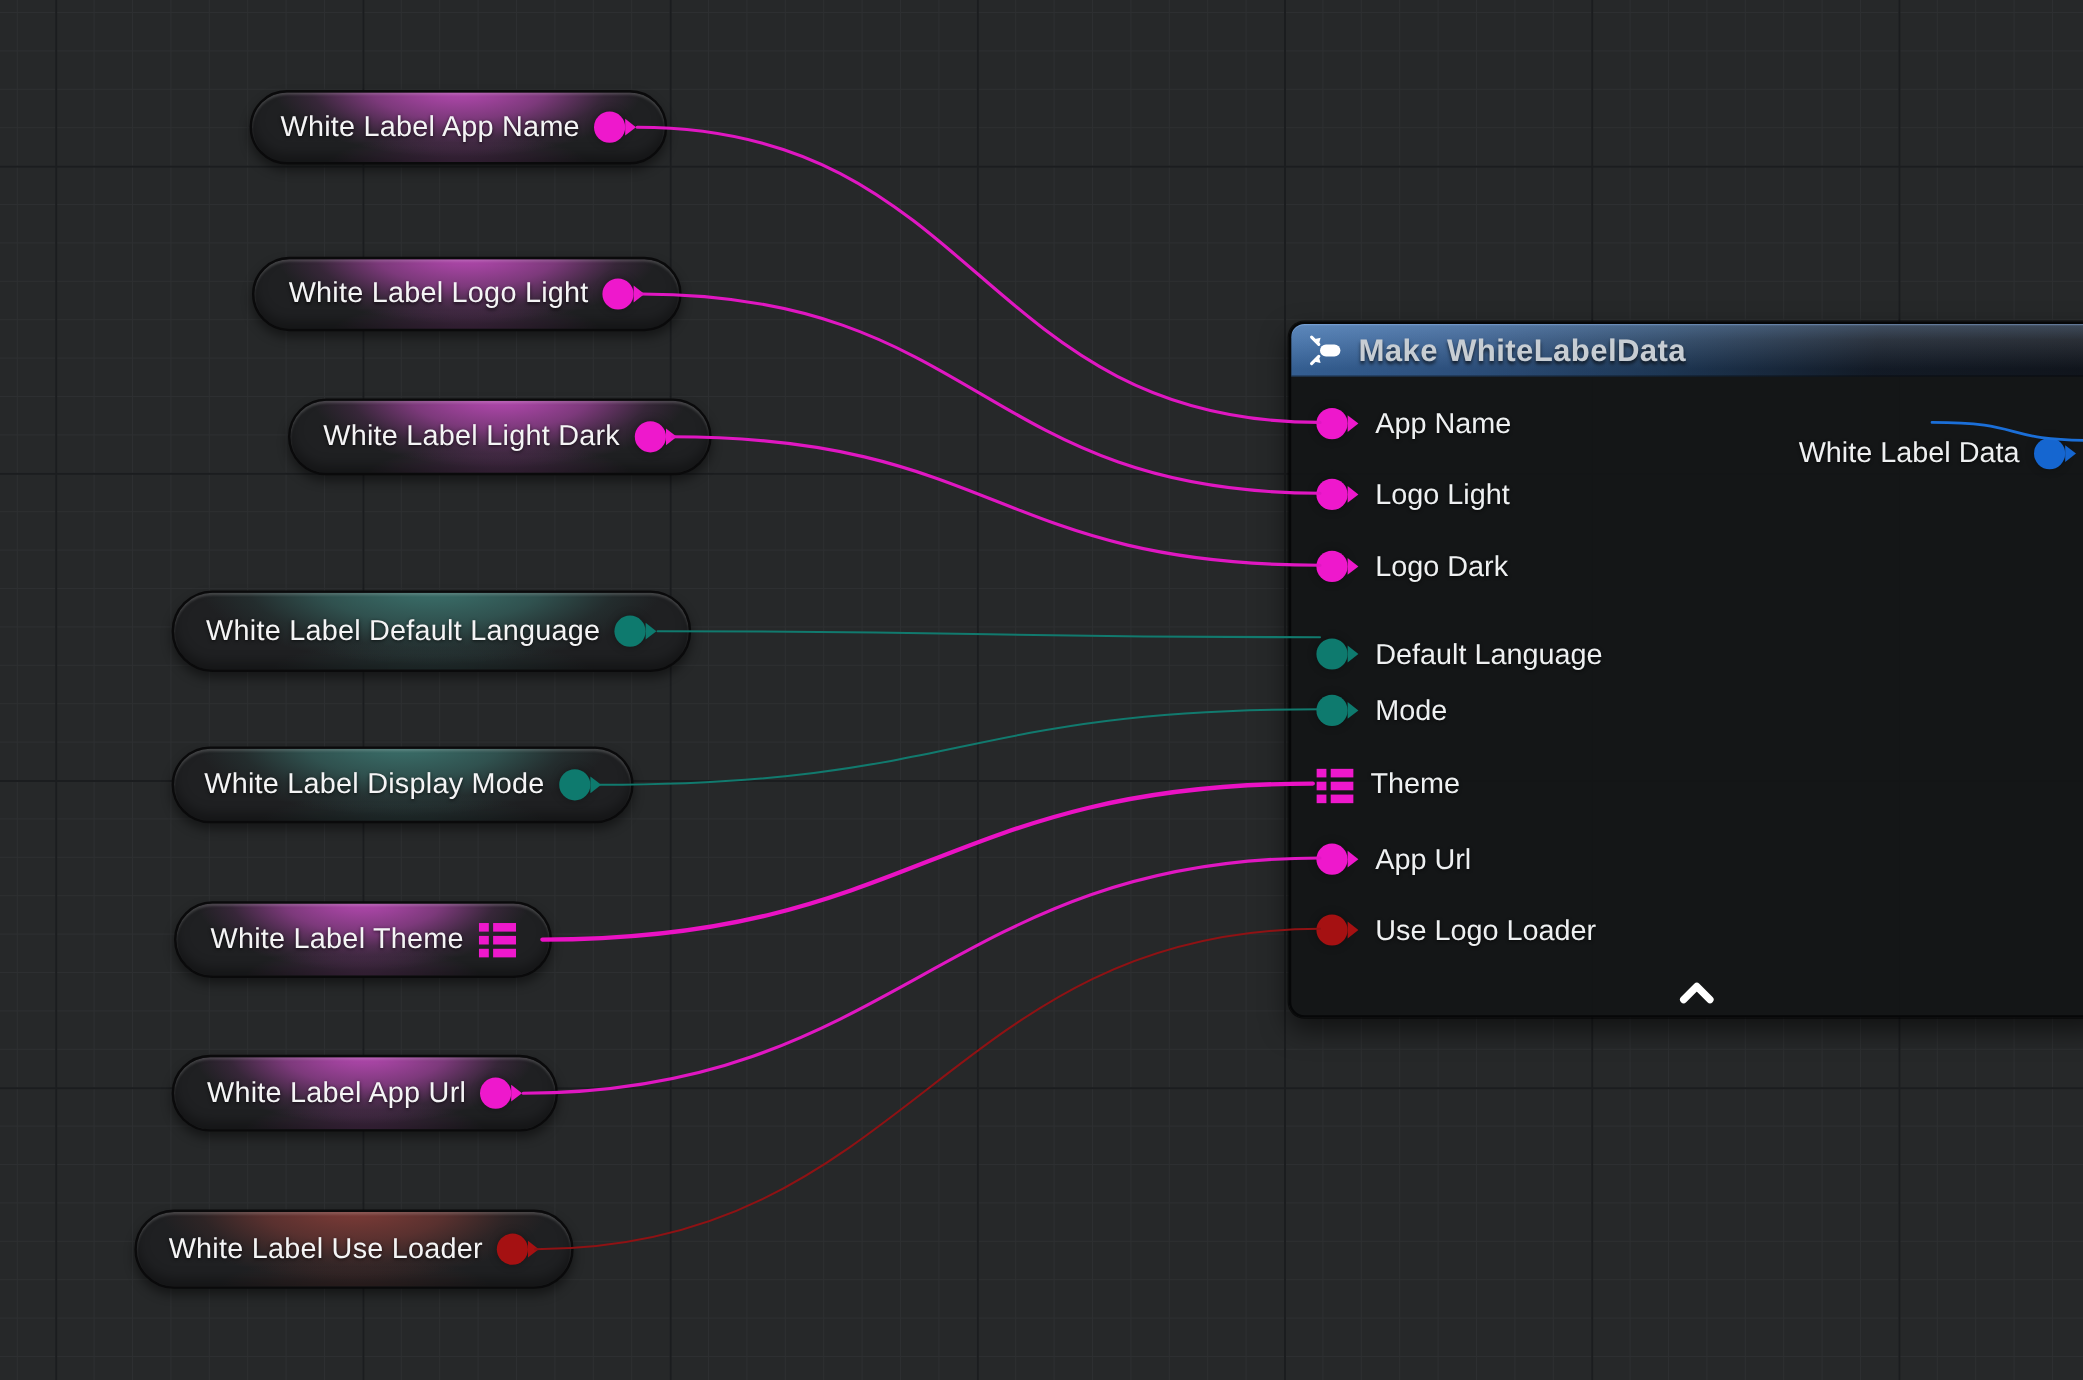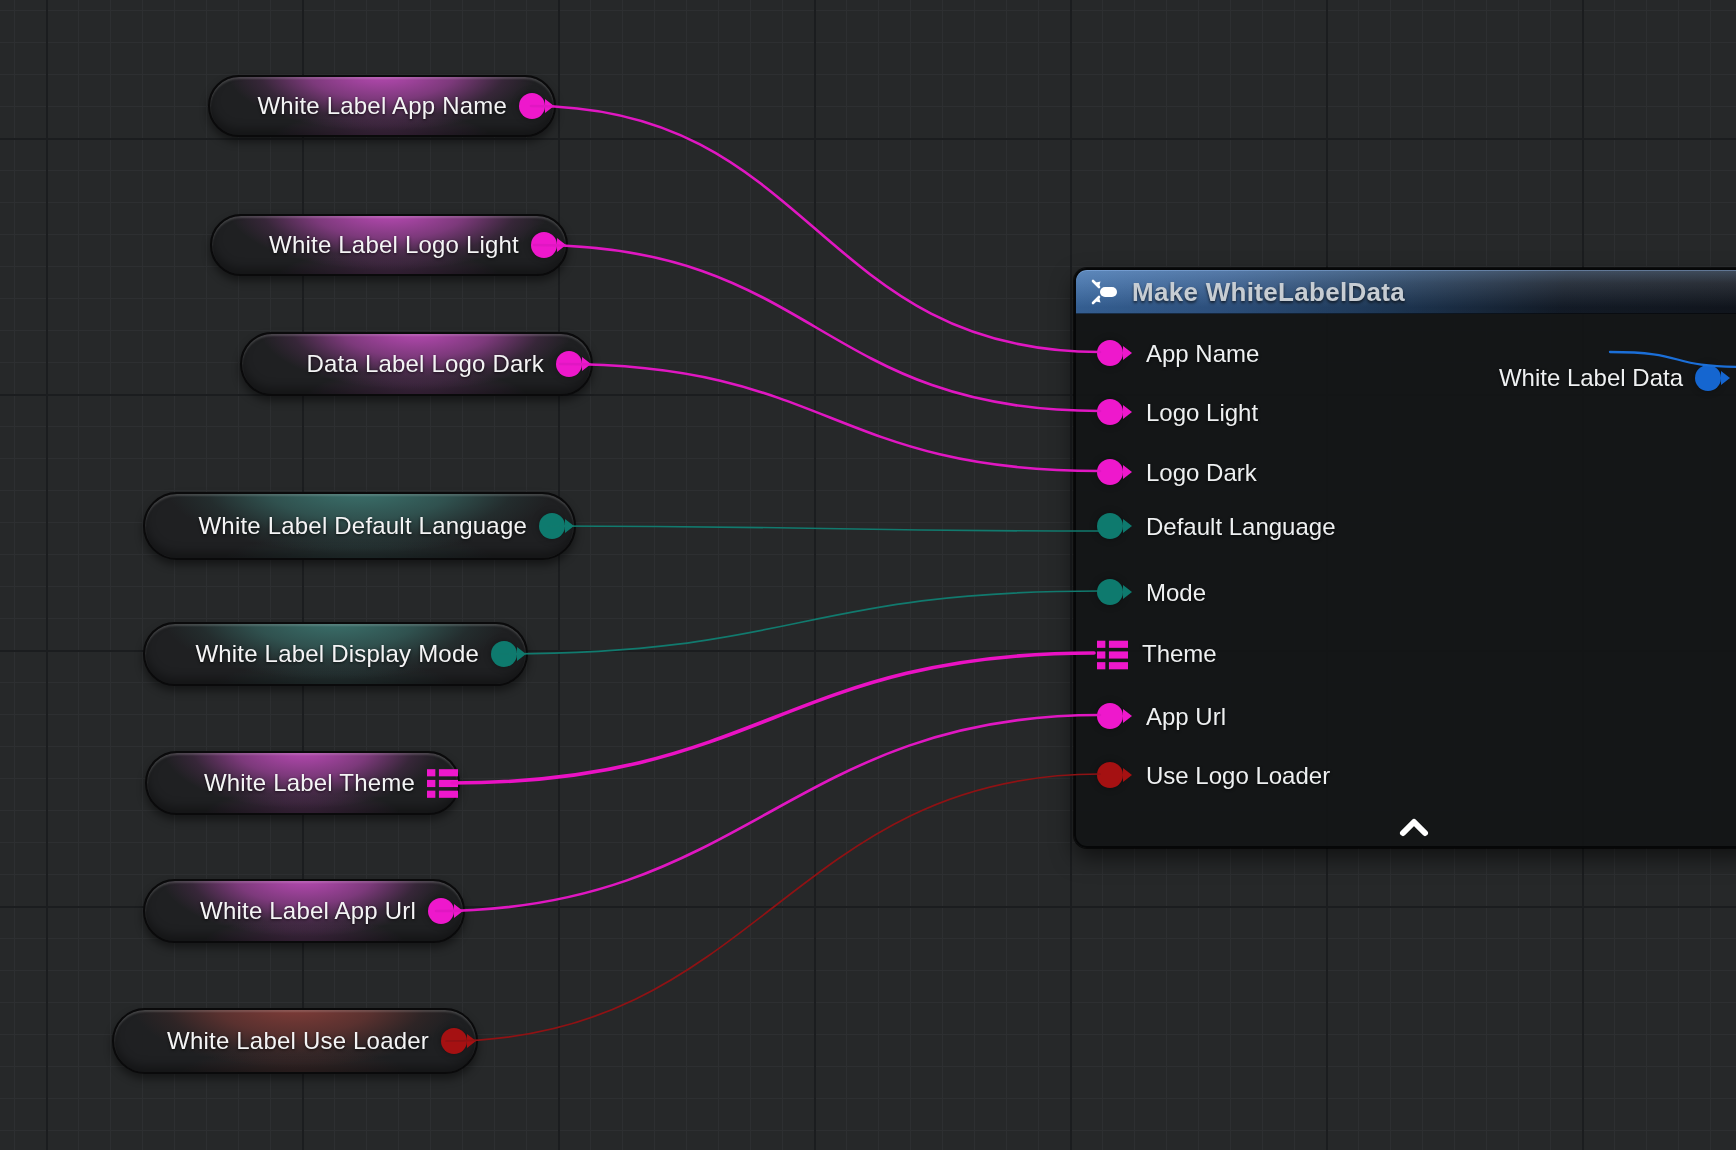--- a/index.html
+++ b/index.html
@@ -14,21 +14,21 @@
       linear-gradient(#2d2f31 0 1px, transparent 1px);
     background-size:256px 256px,256px 256px,32px 32px,32px 32px;
     background-position:46px 0,0 138px,14px 0,0 10px;
     font-family:"Liberation Sans", sans-serif;
   }
   #wires{position:absolute;left:0;top:0;z-index:30;pointer-events:none;}
 
   
   .pill{
     position:absolute;z-index:20;
-    display:flex;align-items:center;justify-content:flex-end;gap:12px;
+    display:flex;align-items:center;justify-content:center;gap:12px;
     border-radius:999px;
     border:2px solid #0a0a0b;
     background:
       radial-gradient(58% 135% at 50% -12%, rgba(var(--glow),.95) 0%, rgba(var(--glow),.55) 38%, rgba(var(--glow),.14) 62%, rgba(var(--glow),0) 78%),
       radial-gradient(46% 70% at 50% 108%, rgba(var(--glow),.28) 0%, rgba(var(--glow),0) 70%),
       #1f2022;
     box-shadow:0 5px 9px rgba(0,0,0,.45), inset 0 2px 2px rgba(255,255,255,.16), inset 0 -6px 10px rgba(0,0,0,.35);
   }
   .pill-label{
     color:#f4f4f5;font-size:24px;letter-spacing:.2px;
@@ -95,21 +95,21 @@
         </span>
       </div>
       <div class="pill" style="left: 210px; top: 214px; width: 358px; height: 62px; --glow: 201,78,196;">
         <span class="pill-label">White Label Logo Light</span>
         <span class="pin" style="--pc:#ee18cc">
           <span class="pin-dot"></span>
           <span class="pin-tri"></span>
         </span>
       </div>
       <div class="pill" style="left: 240px; top: 332px; width: 353px; height: 64px; --glow: 201,78,196;">
-        <span class="pill-label">Data Label Logo Dark</span>
+        <span class="pill-label">White Label Light Dark</span>
         <span class="pin" style="--pc:#ee18cc">
           <span class="pin-dot"></span>
           <span class="pin-tri"></span>
         </span>
       </div>
       <div class="pill" style="left: 143px; top: 492px; width: 433px; height: 68px; --glow: 62,122,116;">
         <span class="pill-label">White Label Default Language</span>
         <span class="pin" style="--pc:#0e7a6e">
           <span class="pin-dot"></span>
           <span class="pin-tri"></span>
@@ -183,21 +183,21 @@
           </span>
           <span class="mk-row-label">Logo Light</span>
         </div>
         <div class="mk-row" style="top: 203px;">
           <span class="pin" style="--pc:#ee18cc">
             <span class="pin-dot"></span>
             <span class="pin-tri"></span>
           </span>
           <span class="mk-row-label">Logo Dark</span>
         </div>
-        <div class="mk-row" style="top: 257px;">
+        <div class="mk-row" style="top: 276px;">
           <span class="pin" style="--pc:#0e7a6e">
             <span class="pin-dot"></span>
             <span class="pin-tri"></span>
           </span>
           <span class="mk-row-label">Default Language</span>
         </div>
         <div class="mk-row" style="top: 323px;">
           <span class="pin" style="--pc:#0e7a6e">
             <span class="pin-dot"></span>
             <span class="pin-tri"></span>

